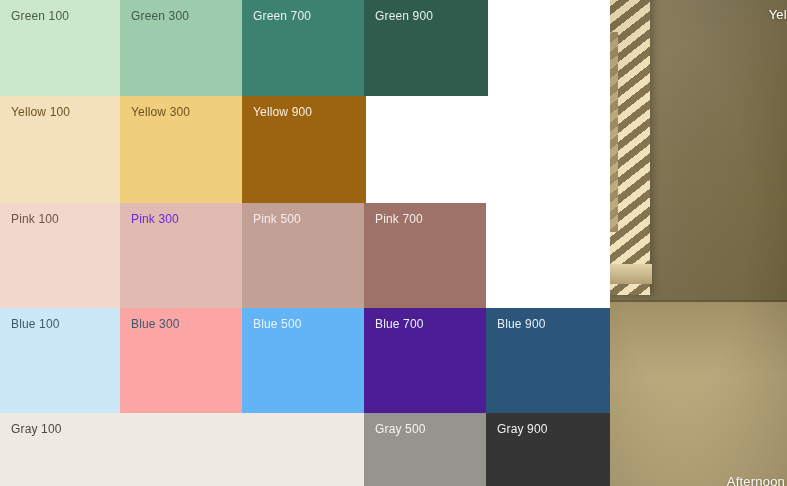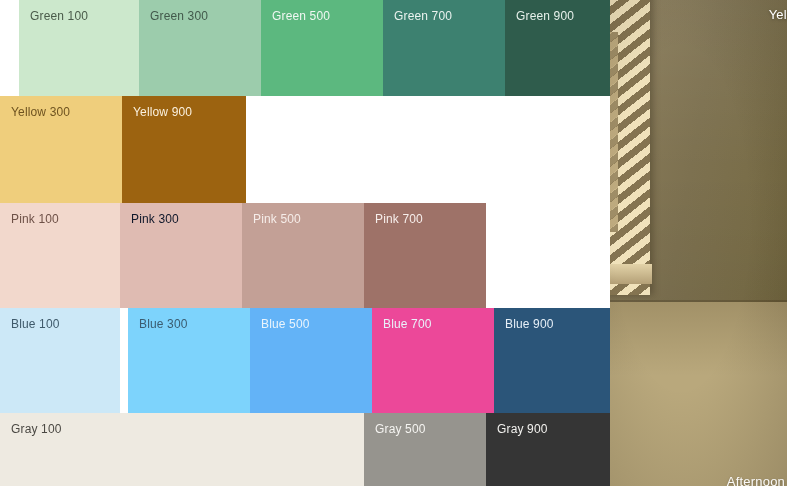--- a/index.html
+++ b/index.html
@@ -146,72 +146,72 @@
   #photo-caption-bottom { bottom:-4px; right:34px; opacity:0.95; }
 </style>
 </head>
 <body>
 
 <div id="stage">
 
   <div id="palette-grid">
 
     <div class="palette-row" id="row-green">
-      <div class="swatch" style="background-color: rgb(204, 232, 204); width: 120px; flex: 0 0 120px; margin-left: 19px;">
+      <div class="swatch" style="background-color: rgb(204, 232, 204); width: 120px; flex: 0 0 120px;">
         <span class="swatch-label" style="color: rgb(74, 91, 74);">Green 100</span>
       </div>
       <div class="swatch" style="background-color: rgb(156, 204, 172); width: 122px; flex: 0 0 122px;">
         <span class="swatch-label" style="color: rgb(66, 89, 75);">Green 300</span>
       </div>
-      <div class="swatch" style="background-color: rgb(92, 184, 127); width: 122px; flex: 0 0 122px;">
-        <span class="swatch-label" style="color: rgb(240, 247, 242);">Green 500</span>
-      </div>
       <div class="swatch" style="background-color: rgb(61, 129, 112); width: 122px; flex: 0 0 122px;">
         <span class="swatch-label" style="color: rgb(234, 243, 239);">Green 700</span>
       </div>
       <div class="swatch" style="background-color: rgb(47, 92, 76); width: 124px; flex: 0 0 124px;">
         <span class="swatch-label" style="color: rgb(230, 240, 234);">Green 900</span>
       </div>
     </div>
 
     <div class="palette-row" id="row-yellow">
+      <div class="swatch" style="background-color: rgb(242, 225, 187); width: 120px; flex: 0 0 120px;">
+        <span class="swatch-label" style="color: rgb(107, 82, 35);">Yellow 100</span>
+      </div>
       <div class="swatch" style="background-color: rgb(239, 206, 124); width: 122px; flex: 0 0 122px;">
         <span class="swatch-label" style="color: rgb(110, 83, 32);">Yellow 300</span>
       </div>
       <div class="swatch" style="background-color: rgb(156, 99, 16); width: 124px; flex: 0 0 124px;">
         <span class="swatch-label" style="color: rgb(251, 241, 223);">Yellow 900</span>
       </div>
     </div>
 
     <div class="palette-row" id="row-pink">
       <div class="swatch" style="background-color: rgb(242, 216, 204); width: 120px; flex: 0 0 120px;">
         <span class="swatch-label" style="color: rgb(110, 81, 71);">Pink 100</span>
       </div>
       <div class="swatch" style="background-color: rgb(223, 187, 178); width: 122px; flex: 0 0 122px;">
-        <span class="swatch-label" style="color: #0f172a;">Pink 300</span>
+        <span class="swatch-label" style="color: #6d28d9;">Pink 300</span>
       </div>
       <div class="swatch" style="background-color: rgb(195, 160, 150); width: 122px; flex: 0 0 122px;">
         <span class="swatch-label" style="color: rgb(246, 237, 233);">Pink 500</span>
       </div>
       <div class="swatch" style="background-color: rgb(158, 114, 104); width: 122px; flex: 0 0 122px;">
         <span class="swatch-label" style="color: rgb(247, 238, 235);">Pink 700</span>
       </div>
     </div>
 
     <div class="palette-row" id="row-blue">
       <div class="swatch" style="background-color: rgb(204, 232, 247); width: 120px; flex: 0 0 120px;">
         <span class="swatch-label" style="color: rgb(63, 90, 107);">Blue 100</span>
       </div>
-      <div class="swatch" style="background-color: #7dd3fc; width: 122px; flex: 0 0 122px; margin-left: 8px;">
+      <div class="swatch" style="background-color: #fca5a5; width: 122px; flex: 0 0 122px;">
         <span class="swatch-label" style="color: rgb(59, 92, 112);">Blue 300</span>
       </div>
       <div class="swatch" style="background-color: rgb(99, 179, 247); width: 122px; flex: 0 0 122px;">
         <span class="swatch-label" style="color: rgb(234, 244, 252);">Blue 500</span>
       </div>
-      <div class="swatch" style="background-color: #ec4899; width: 122px; flex: 0 0 122px; padding-left: 20px;">
+      <div class="swatch" style="background-color: #4c1d95; width: 122px; flex: 0 0 122px; padding-left: 20px;">
         <span class="swatch-label" style="color: rgb(233, 242, 250);">Blue 700</span>
       </div>
       <div class="swatch" style="background-color: rgb(43, 85, 121); width: 124px; flex: 0 0 124px;">
         <span class="swatch-label" style="color: rgb(230, 239, 247);">Blue 900</span>
       </div>
     </div>
 
     <div class="palette-row" id="row-gray">
       <div class="swatch" style="background-color: rgb(238, 234, 225); width: 364px; flex: 0 0 364px; padding-left: 16px;">
         <span class="swatch-label" style="color: rgb(74, 72, 67);">Gray 100</span>

